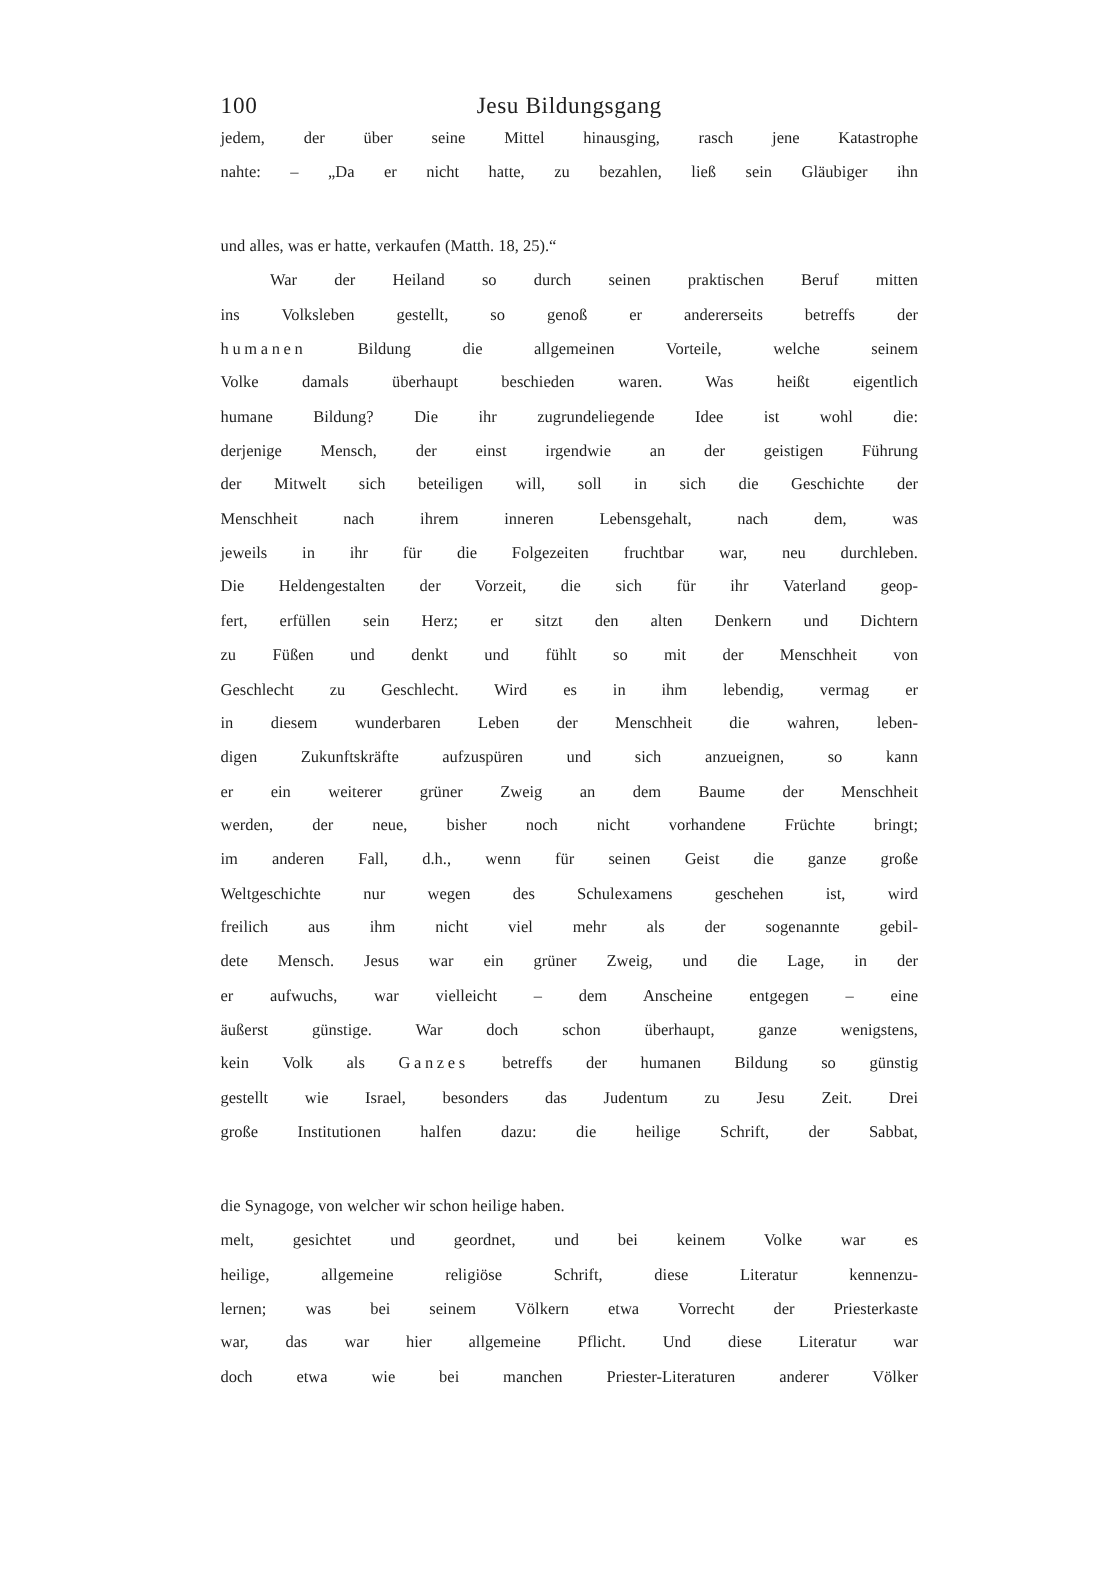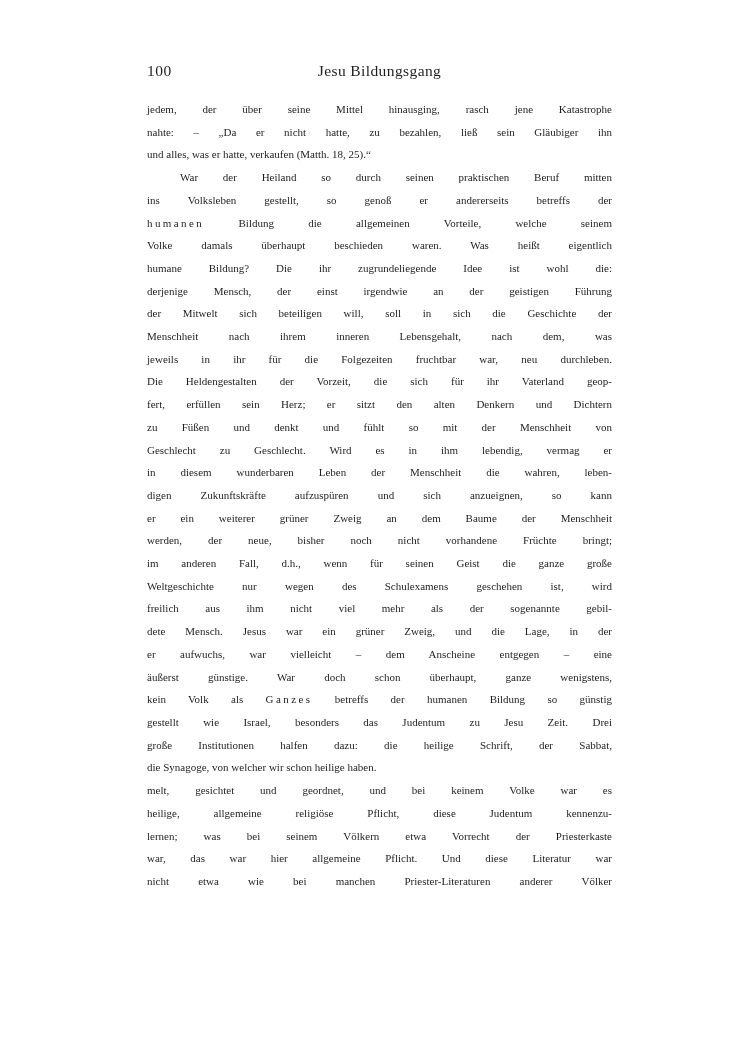--- a/index.html
+++ b/index.html
@@ -20,21 +20,20 @@
     position: absolute;
     left: 147px;
     top: 61px;
     width: 465px;
   }
   .running-header {
     position: relative;
     height: 20px;
     font-size: 15.5px;
     line-height: 20px;
-    margin-bottom: 17px;
   }
   .pagenum {
     position: absolute;
     left: 0;
     top: 0;
     letter-spacing: 0.5px;
   }
   .running-title {
     position: absolute;
     left: 0;
@@ -50,20 +49,21 @@
   }
   .line {
     font-size: 11px;
     line-height: 22.7px;
     text-align: justify;
     text-align-last: justify;
     white-space: normal;
   }
   .line.endpara {
     text-align-last: left;
+    margin-top: 27px;
   }
   .line.indent {
     text-indent: 33px;
   }
   .sperr {
     letter-spacing: 0.22em;
   }
 </style>
 </head>
 <body>
@@ -104,20 +104,20 @@
           <div class="line">dete Mensch. Jesus war ein grüner Zweig, und die Lage, in der</div>
           <div class="line">er aufwuchs, war vielleicht – dem Anscheine entgegen – eine</div>
           <div class="line">äußerst günstige. War doch schon überhaupt, ganze wenigstens,</div>
           <div class="line"><span>kein Volk als </span><span class="sperr">Ganzes</span><span> betreffs der humanen Bildung so günstig</span></div>
           <div class="line">gestellt wie Israel, besonders das Judentum zu Jesu Zeit. Drei</div>
           <div class="line">große Institutionen halfen dazu: die heilige Schrift, der Sabbat,</div>
           <div class="line endpara">die Synagoge, von welcher wir schon heilige haben.</div>
         </div>
         <div class="paragraph">
           <div class="line">melt, gesichtet und geordnet, und bei keinem Volke war es</div>
-          <div class="line">heilige, allgemeine religiöse Pflicht, diese Judentum kennenzu-</div>
+          <div class="line">heilige, allgemeine religiöse Schrift, diese Literatur kennenzu-</div>
           <div class="line">lernen; was bei seinem Völkern etwa Vorrecht der Priesterkaste</div>
           <div class="line">war, das war hier allgemeine Pflicht. Und diese Literatur war</div>
-          <div class="line">nicht etwa wie bei manchen Priester-Literaturen anderer Völker</div>
+          <div class="line">doch etwa wie bei manchen Priester-Literaturen anderer Völker</div>
         </div>
       </div>
   </div>
 </div>
 
 </body></html>

